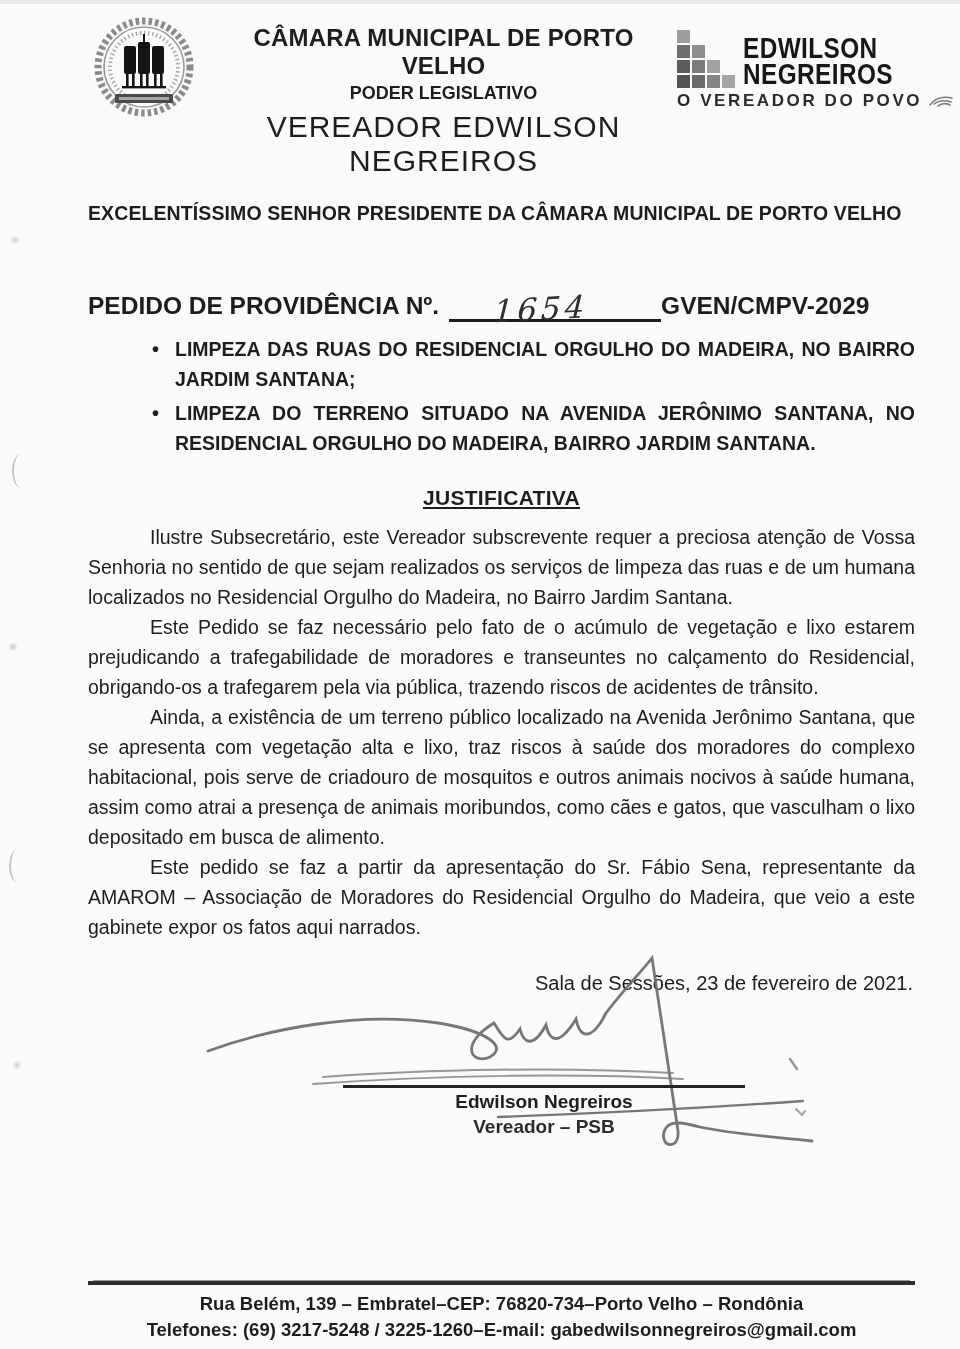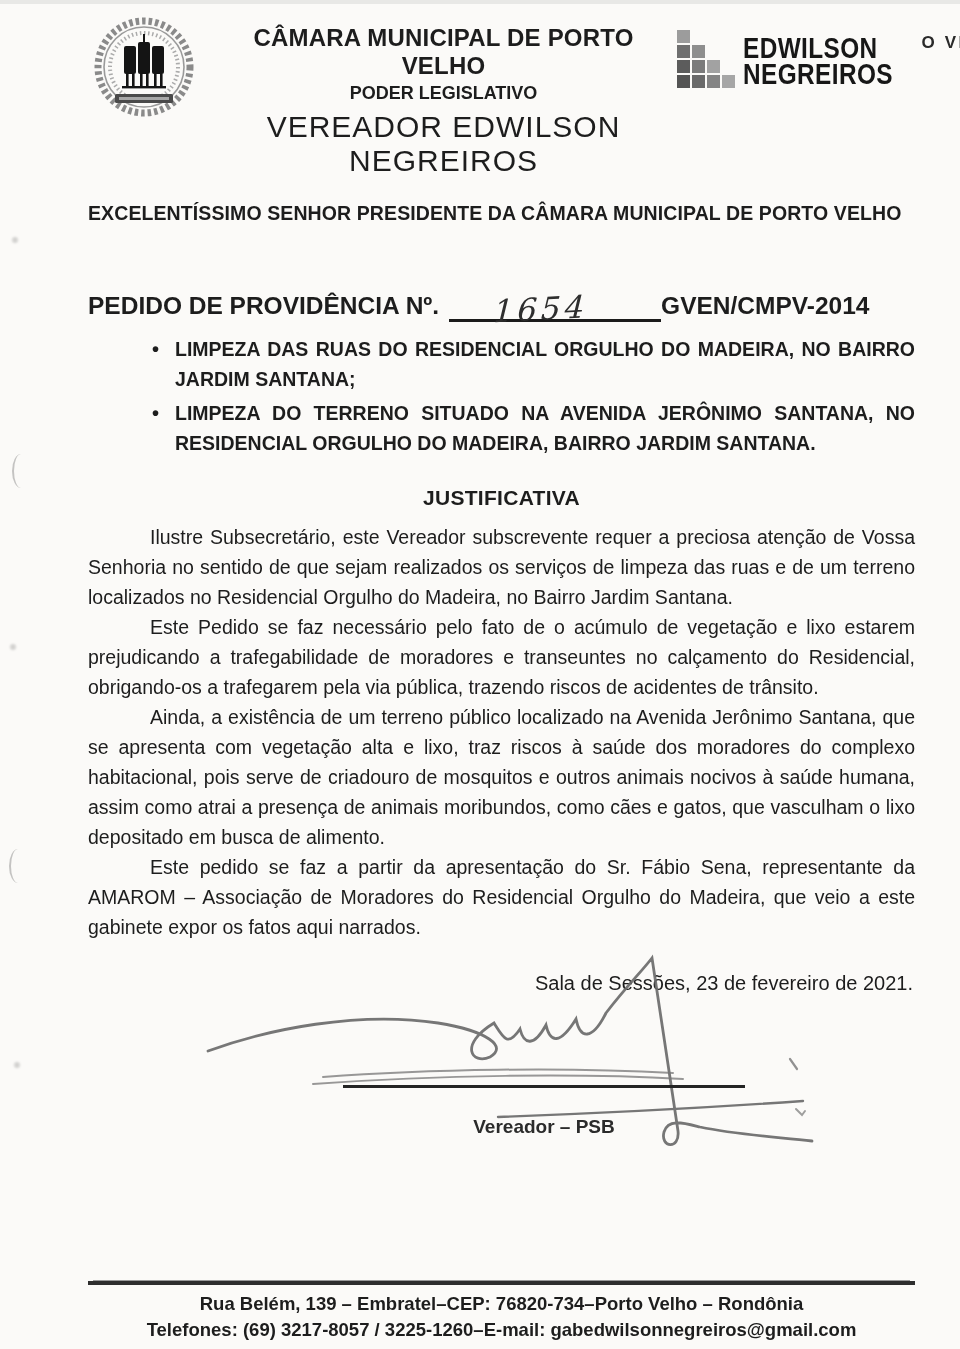--- a/index.html
+++ b/index.html
@@ -15,21 +15,21 @@
     font-family:"Liberation Sans","DejaVu Sans",sans-serif;
     color:#1d1d1d;
   }
   
   .hdr{display:flex;align-items:flex-start;}
   .seal-box{width:122px;flex:0 0 auto;padding-top:2px;}
   .hdr-center{flex:1;text-align:center;padding-top:10px;}
   .hdr-l1{font-size:24px;font-weight:700;letter-spacing:.2px;}
   .hdr-l2{font-size:18px;font-weight:700;margin-top:3px;}
   .hdr-l3{font-size:30px;font-weight:400;letter-spacing:1px;margin-top:6px;}
-  .logo-box{width:238px;flex:0 0 auto;padding-top:16px;display:flex;flex-direction:row;align-items:flex-start;}
+  .logo-box{width:238px;flex:0 0 auto;padding-top:16px;display:flex;flex-direction:column;align-items:flex-start;}
   .logo-top{display:flex;align-items:flex-end;}
   .logo-blocks{display:grid;grid-template-columns:repeat(4,13px);grid-auto-rows:13px;gap:2px;margin-right:8px;}
   .blk{width:13px;height:13px;}
   .logo-name{line-height:.92;transform:scaleX(.84);transform-origin:left bottom;}
   .logo-name div{font-size:29px;font-weight:700;letter-spacing:.5px;color:#171717;}
   .logo-tag{display:flex;align-items:center;margin-top:3px;font-size:17px;font-weight:700;letter-spacing:2.6px;color:#2a2a2a;white-space:nowrap;}
   .logo-tag svg{margin-left:6px;}
   
   .addressee{margin-top:24px;font-size:19.5px;font-weight:700;letter-spacing:.1px;}
   
@@ -38,21 +38,21 @@
   .hand{font-family:"DejaVu Serif","Liberation Serif",serif;font-style:italic;font-weight:400;
         font-size:31px;color:#2e2e2e;letter-spacing:4px;display:inline-block;
         transform:rotate(-3deg) skewX(-6deg) translate(-14px,5px);}
   
   .body-text{font-size:19.5px;line-height:30px;text-align:justify;}
   .intro{margin-top:38px;text-indent:62px;}
   .b{font-weight:700;}
   ul.req{list-style:none;margin:12px 0 0 0;padding:0;}
   ul.req li{position:relative;padding-left:87px;font-weight:700;text-align:justify;line-height:30px;margin-bottom:4px;}
   ul.req li::before{content:"•";position:absolute;left:64px;top:0;font-size:20px;}
-  .just-head{margin-top:24px;text-align:center;font-size:21px;font-weight:700;letter-spacing:.3px;}
+  .just-head{margin-top:24px;text-align:center;font-size:21px;font-weight:700;letter-spacing:.3px;text-decoration:underline;}
   .just{margin-top:12px;}
   .just p{margin:0;text-indent:62px;}
   
   .date-line{margin-top:30px;text-align:right;font-size:20px;padding-right:2px;}
   .sig-zone{position:relative;height:176px;margin-top:2px;}
   .sig-rule{position:absolute;left:255px;top:88px;width:402px;border-top:3px solid #242424;}
   .sig-name{position:absolute;left:255px;top:94px;width:402px;text-align:center;font-size:19px;font-weight:700;}
   .sig-role{position:absolute;left:255px;top:119px;width:402px;text-align:center;font-size:19px;font-weight:700;color:#2b2b2b;}
   .sig-svg{position:absolute;left:60px;top:-46px;pointer-events:none;}
   
@@ -129,64 +129,65 @@
         </svg>
       </div>
     </div>
   </div>
 
   <div class="addressee">EXCELENTÍSSIMO SENHOR PRESIDENTE DA CÂMARA MUNICIPAL DE PORTO VELHO</div>
 
   <div class="doc-title">
     <span>PEDIDO DE PROVIDÊNCIA Nº.</span>
     <span class="blank"><span class="hand">1654</span></span>
-    <span>GVEN/CMPV-2014</span>
+    <span>GVEN/CMPV-2029</span>
   </div>
 
 
   <ul class="req body-text">
     <li>LIMPEZA DAS RUAS DO RESIDENCIAL ORGULHO DO MADEIRA, NO BAIRRO JARDIM SANTANA;</li>
     <li>LIMPEZA DO TERRENO SITUADO NA AVENIDA JERÔNIMO SANTANA, NO RESIDENCIAL ORGULHO DO MADEIRA, BAIRRO JARDIM SANTANA.</li>
   </ul>
 
   <div class="just-head">JUSTIFICATIVA</div>
   <div class="just body-text">
-    <p>Ilustre Subsecretário, este Vereador subscrevente requer a preciosa atenção de Vossa Senhoria no sentido de que sejam realizados os serviços de limpeza das ruas e de um terreno localizados no Residencial Orgulho do Madeira, no Bairro Jardim Santana.</p>
+    <p>Ilustre Subsecretário, este Vereador subscrevente requer a preciosa atenção de Vossa Senhoria no sentido de que sejam realizados os serviços de limpeza das ruas e de um humana localizados no Residencial Orgulho do Madeira, no Bairro Jardim Santana.</p>
     <p>Este Pedido se faz necessário pelo fato de o acúmulo de vegetação e lixo estarem prejudicando a trafegabilidade de moradores e transeuntes no calçamento do Residencial, obrigando-os a trafegarem pela via pública, trazendo riscos de acidentes de trânsito.</p>
     <p>Ainda, a existência de um terreno público localizado na Avenida Jerônimo Santana, que se apresenta com vegetação alta e lixo, traz riscos à saúde dos moradores do complexo habitacional, pois serve de criadouro de mosquitos e outros animais nocivos à saúde humana, assim como atrai a presença de animais moribundos, como cães e gatos, que vasculham o lixo depositado em busca de alimento.</p>
     <p>Este pedido se faz a partir da apresentação do Sr. Fábio Sena, representante da AMAROM – Associação de Moradores do Residencial Orgulho do Madeira, que veio a este gabinete expor os fatos aqui narrados.</p>
   </div>
 
   <div class="date-line">Sala de Sessões, 23 de fevereiro de 2021.</div>
 
   <div class="sig-zone">
     <svg class="sig-svg" width="720" height="230" viewBox="0 0 720 230">
       <g fill="none" stroke="#6b6b6b" stroke-width="2.8" stroke-linecap="round" opacity=".92">
         <path d="M60 100 C120 78 210 60 290 72 C340 80 360 96 342 106 C324 114 310 94 346 72 C356 88 360 96 372 78 C376 94 386 96 398 74 C402 92 412 94 428 68 C432 88 444 90 458 62 C478 36 494 20 504 7 C512 60 524 140 530 180 C532 199 512 197 516 181 C520 167 536 172 552 176 C590 184 630 186 664 190"></path>
         <path d="M350 166 C460 162 570 156 655 150" stroke-width="2.4"></path>
         <path d="M175 126 C280 118 420 116 525 122" stroke-width="2" opacity=".75"></path>
         <path d="M165 133 C290 124 430 122 535 128" stroke-width="2" opacity=".75"></path>
         <path d="M642 108 l7 10" stroke-width="2.2" opacity=".8"></path>
         <path d="M648 158 l6 6 l3 -4" stroke-width="2" opacity=".7"></path>
       </g>
     </svg>
     <div class="sig-rule"></div>
+    <div class="sig-name">Edwilson Negreiros</div>
     <div class="sig-role">Vereador – PSB</div>
   </div>
 
   <div class="ftr">
     <div class="ftr-row">
       <span>Rua Belém, 139 – Embratel</span>
       <span>–</span>
       <span>CEP: 76820-734</span>
       <span>–</span>
       <span>Porto Velho – Rondônia</span>
     </div>
     <div class="ftr-row">
-      <span>Telefones: (69) 3217-8057 / 3225-1260</span>
+      <span>Telefones: (69) 3217-5248 / 3225-1260</span>
       <span>–</span>
       <span>E-mail: gabedwilsonnegreiros@gmail.com</span>
     </div>
   </div>
 
   <div class="art arc" style="left:12px;top:450px;"></div>
   <div class="art arc" style="left:9px;top:845px;"></div>
   <div class="art speck" style="left:12px;top:233px;"></div>
   <div class="art speck" style="left:10px;top:640px;"></div>
   <div class="art speck" style="left:14px;top:1058px;"></div>

